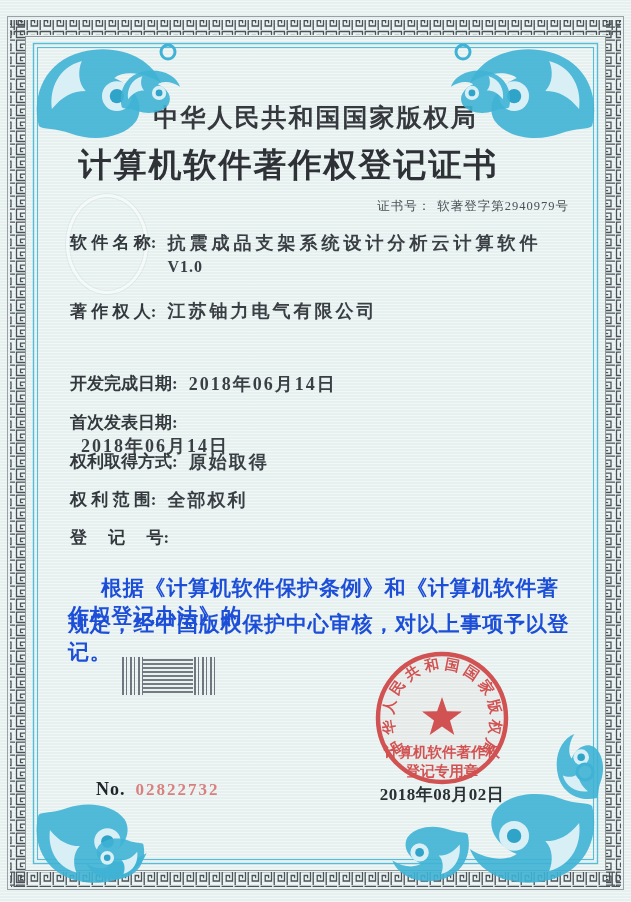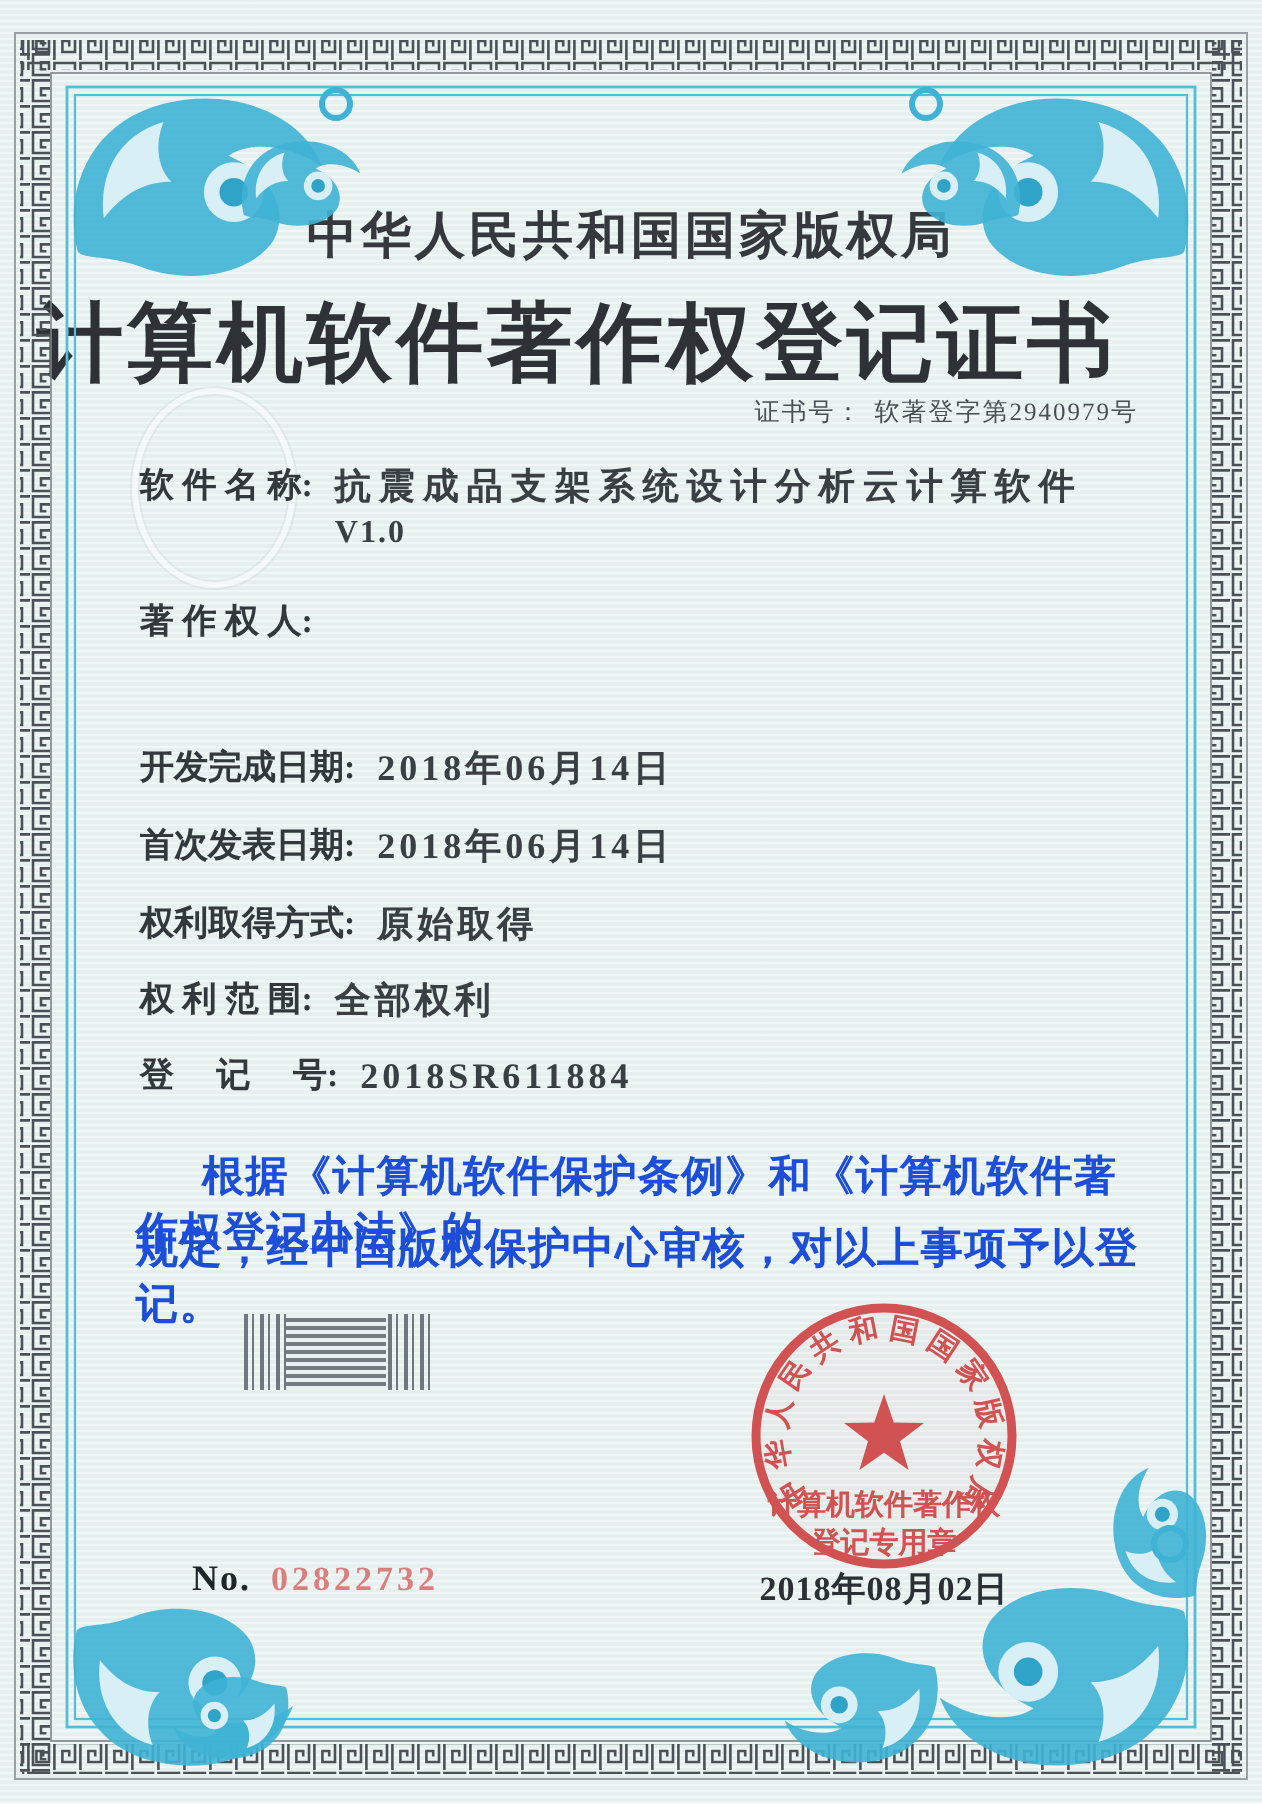--- a/index.html
+++ b/index.html
@@ -16,21 +16,21 @@
   }
   .deco{position:absolute;left:0;top:0;pointer-events:none;}
   .content{position:absolute;inset:0;border-radius:24px;}
 
   .authority{
     position:absolute;left:0;top:101px;width:631px;text-align:center;
     font-size:25px;font-weight:700;letter-spacing:2px;color:#35393d;
   }
   .cert-title{
     position:absolute;left:0;top:143px;width:577px;text-align:center;
-    font-size:43px;font-weight:700;letter-spacing:2px;color:#2e3236;
+    font-size:33px;font-weight:700;letter-spacing:2px;color:#2e3236;
   }
   .certno{
     position:absolute;top:198px;right:62px;font-size:12.5px;color:#4a4f54;letter-spacing:1px;
   }
   .certno .lab{margin-right:6px;}
 
   .frow{position:absolute;left:70px;display:flex;align-items:flex-start;}
   .frow .label{font-size:17px;font-weight:700;color:#33383c;white-space:pre;flex:none;}
   .frow .value{font-size:18px;font-weight:700;color:#3a3f44;margin-left:11px;letter-spacing:2px;line-height:1.38;}
   .frow.software .value{letter-spacing:4px;max-width:400px;}
@@ -90,45 +90,45 @@
       <span class="lab">证书号：</span><span>软著登字第2940979号</span>
     </div>
 
     <div class="frow software" style="top:231px;">
       <span class="label">软 件 名 称:</span>
       <span class="value"><span>抗震成品支架系统设计分析云计算软件</span><span class="v2">V1.0</span></span>
     </div>
 
     <div class="frow company" style="top:299px;align-items:center;">
       <span class="label">著 作 权 人:</span>
+      <span class="value">江苏铀力电气有限公司</span>
     </div>
 
     <div class="frow" style="top:372px;">
       <span class="label">开发完成日期:</span>
       <span class="value">2018年06月14日</span>
     </div>
 
-    <div class="frow" style="top:411px;">
+    <div class="frow" style="top:411px;flex-direction:column;">
       <span class="label">首次发表日期:</span>
       <span class="value">2018年06月14日</span>
     </div>
 
     <div class="frow" style="top:488px;">
       <span class="label">权 利 范 围:</span>
       <span class="value">全部权利</span>
     </div>
 
     <div class="frow" style="top:450px;">
       <span class="label">权利取得方式:</span>
       <span class="value">原始取得</span>
     </div>
 
     <div class="frow" style="top:526px;">
       <span class="label">登　 记　 号:</span>
-      <span class="value">2018SR611884</span>
     </div>
 
     <div class="statement l1">根据《计算机软件保护条例》和《计算机软件著作权登记办法》的</div>
     <div class="statement l2">规定，经中国版权保护中心审核，对以上事项予以登记。</div>
 
     <div class="barcode">
       <div class="matrix"></div>
     </div>
 
     <div class="serial">

